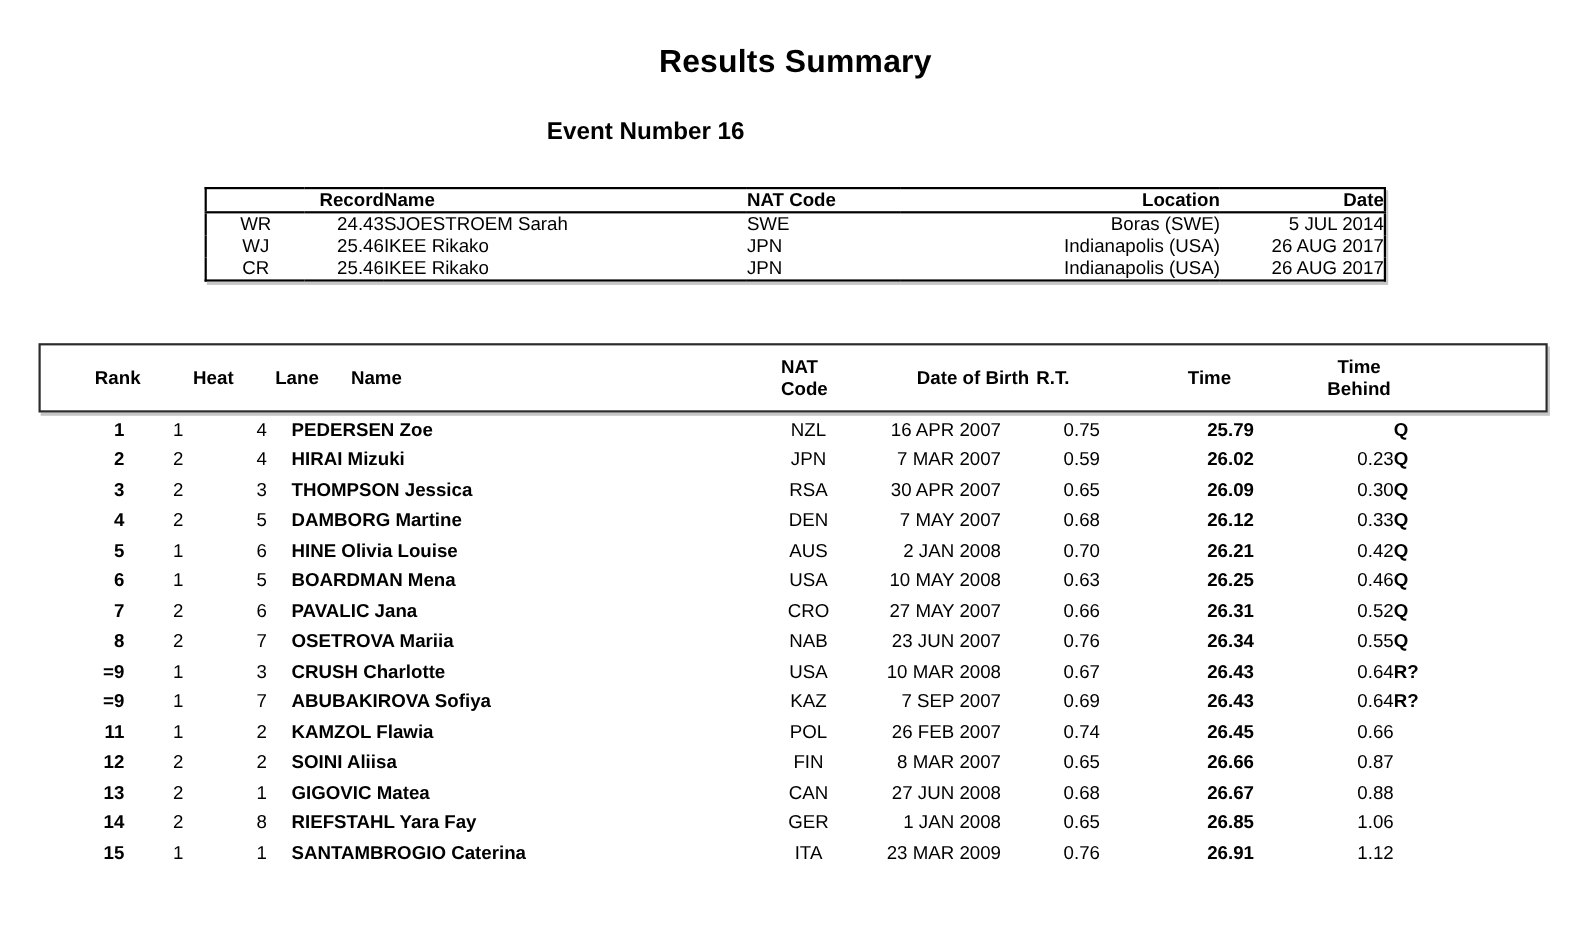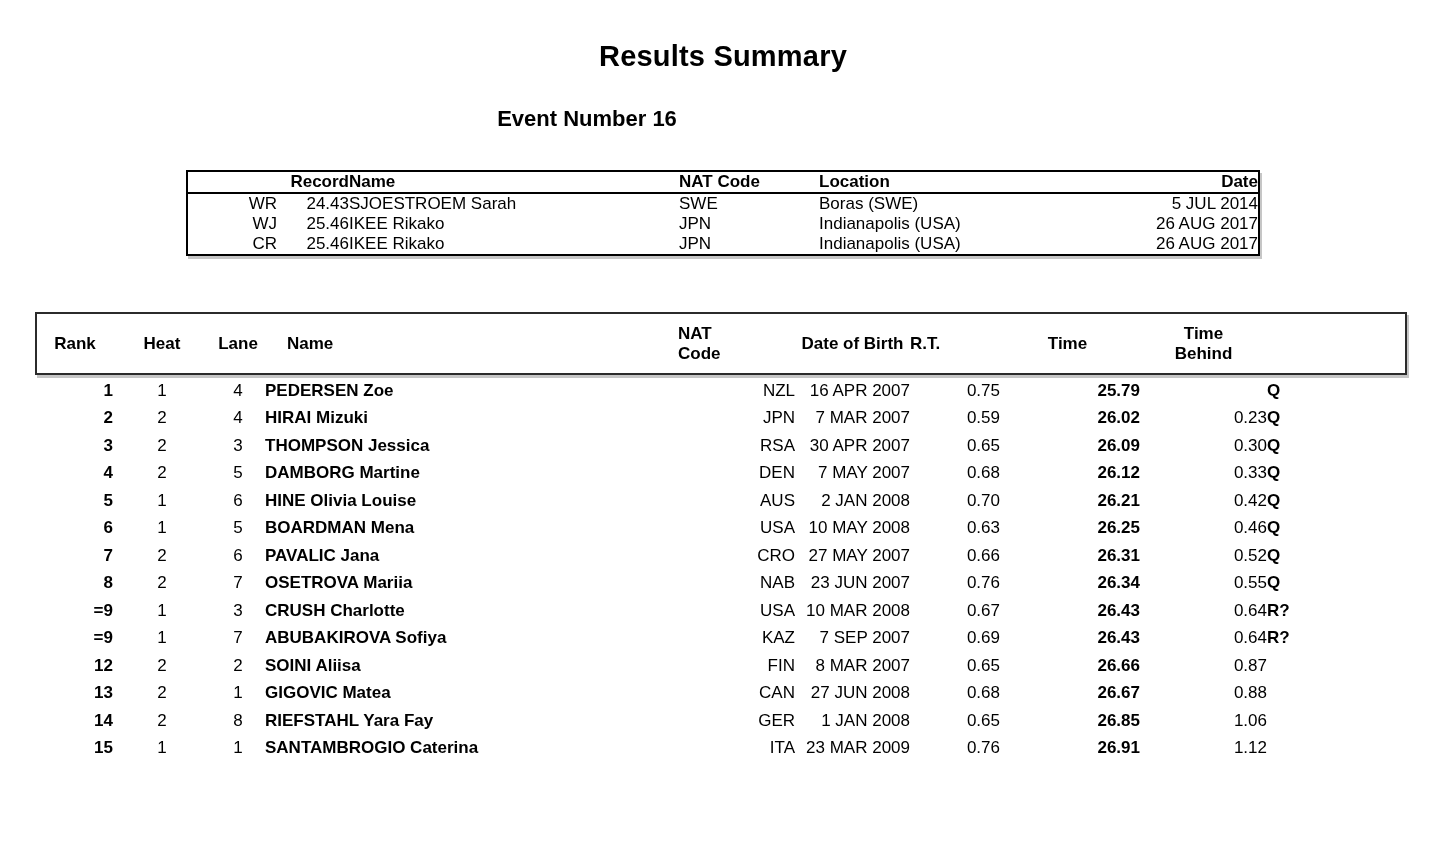--- a/index.html
+++ b/index.html
@@ -24,37 +24,37 @@
     border-collapse:collapse; table-layout:fixed;
     border:2px solid #000;
     box-shadow:2px 3px 0 #c6c6c6;
     font-size:17px;
   }
   table.records th, table.records td {
     height:15px; padding:0; white-space:nowrap; overflow:visible;
     font-weight:normal; vertical-align:middle;
   }
   table.records thead th { border-bottom:2px solid #000; font-weight:bold; }
-  .rc-type   { text-align:right;  padding-left:6px;  font-weight:bold; }
+  .rc-type   { text-align:center;  padding-left:6px;  font-weight:bold; }
   .rc-record { text-align:right; }
   .rc-name   { text-align:left;  padding-left:18px; }
   .rc-nat    { text-align:left;  padding-left:2px; }
-  .rc-loc    { text-align:left;  padding-left:2px; }
+  .rc-loc    { text-align:right;  padding-left:2px; }
   .rc-date   { text-align:right; padding-right:8px; }
 
   
   .res-header {
     position:absolute; left:35px; top:312px; width:1372px; height:63px;
     border:2px solid #2b2b2b; background:#fff;
     box-shadow:2px 3px 0 #c6c6c6;
     display:flex; align-items:center;
     font-size:17px; font-weight:bold;
   }
   .res-header .hc { flex:0 0 auto; line-height:1.15; }
-  .hc-rank  { width:76px;  text-align:center; }
+  .hc-rank  { width:76px;  text-align:center;margin-left:32px; }
   .hc-heat  { width:98px;  text-align:center; }
   .hc-lane  { width:54px;  text-align:center; }
   .hc-name  { width:410px; text-align:left; padding-left:22px; }
   .hc-nat   { width:120px; text-align:left; padding-left:3px; }
   .hc-nat .wrapbox  { display:inline-block; width:50px; text-align:left; }
   .hc-dob   { width:115px; text-align:center; }
   .hc-rt    { width:90px;  text-align:left; padding-right:8px; }
   .hc-time  { width:140px; text-align:center; padding-right:5px; }
   .hc-behind{ width:127px; text-align:center; }
   .hc-behind .wrapbox { display:inline-block; width:64px; text-align:center; }
@@ -66,21 +66,21 @@
     border-collapse:collapse; table-layout:fixed; font-size:17px;
   }
   table.res-body td {
     height:27.5px; padding:0; white-space:nowrap; overflow:visible;
     vertical-align:middle;
   }
   .c-rank   { text-align:right;  padding-right:5px; font-weight:bold; }
   .c-heat   { text-align:center; }
   .c-lane   { text-align:center; }
   .c-name   { text-align:left;   padding-left:22px; font-weight:bold; }
-  .c-nat    { text-align:right;   padding-left:3px; }
+  .c-nat    { text-align:center;   padding-left:3px; }
   .c-dob    { text-align:right;  padding-right:5px; }
   .c-rt     { text-align:right;  padding-right:8px; }
   .c-time   { text-align:right;  padding-right:5px; font-weight:bold;margin-top:31px; }
   .c-behind { text-align:right;  padding-right:5px; }
   .c-qual   { text-align:left;   padding-left:25px; font-weight:bold; }
 </style>
 </head>
 <body>
 
 <div class="title">Results Summary</div>
@@ -285,20 +285,32 @@
     <td class="c-lane">7</td>
     <td class="c-name">ABUBAKIROVA Sofiya</td>
     <td class="c-nat">KAZ</td>
     <td class="c-dob">7 SEP 2007</td>
     <td class="c-rt">0.69</td>
     <td class="c-time">26.43</td>
     <td class="c-behind">0.64</td>
     <td class="c-qual">R?</td>
   </tr>
 
+  <tr>
+    <td class="c-rank">11</td>
+    <td class="c-heat">1</td>
+    <td class="c-lane">2</td>
+    <td class="c-name">KAMZOL Flawia</td>
+    <td class="c-nat">POL</td>
+    <td class="c-dob">26 FEB 2007</td>
+    <td class="c-rt">0.74</td>
+    <td class="c-time">26.45</td>
+    <td class="c-behind">0.66</td>
+    <td class="c-qual"></td>
+  </tr>
 
   <tr>
     <td class="c-rank">12</td>
     <td class="c-heat">2</td>
     <td class="c-lane">2</td>
     <td class="c-name">SOINI Aliisa</td>
     <td class="c-nat">FIN</td>
     <td class="c-dob">8 MAR 2007</td>
     <td class="c-rt">0.65</td>
     <td class="c-time">26.66</td>

